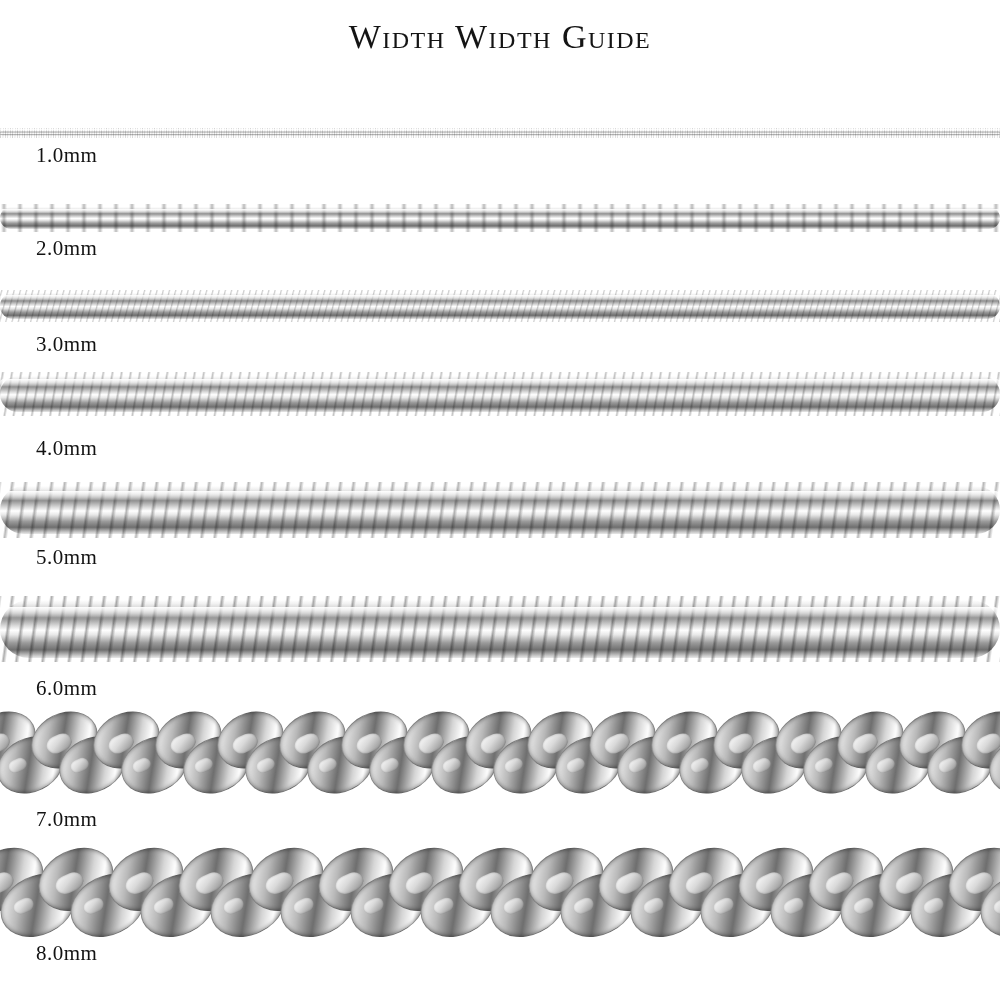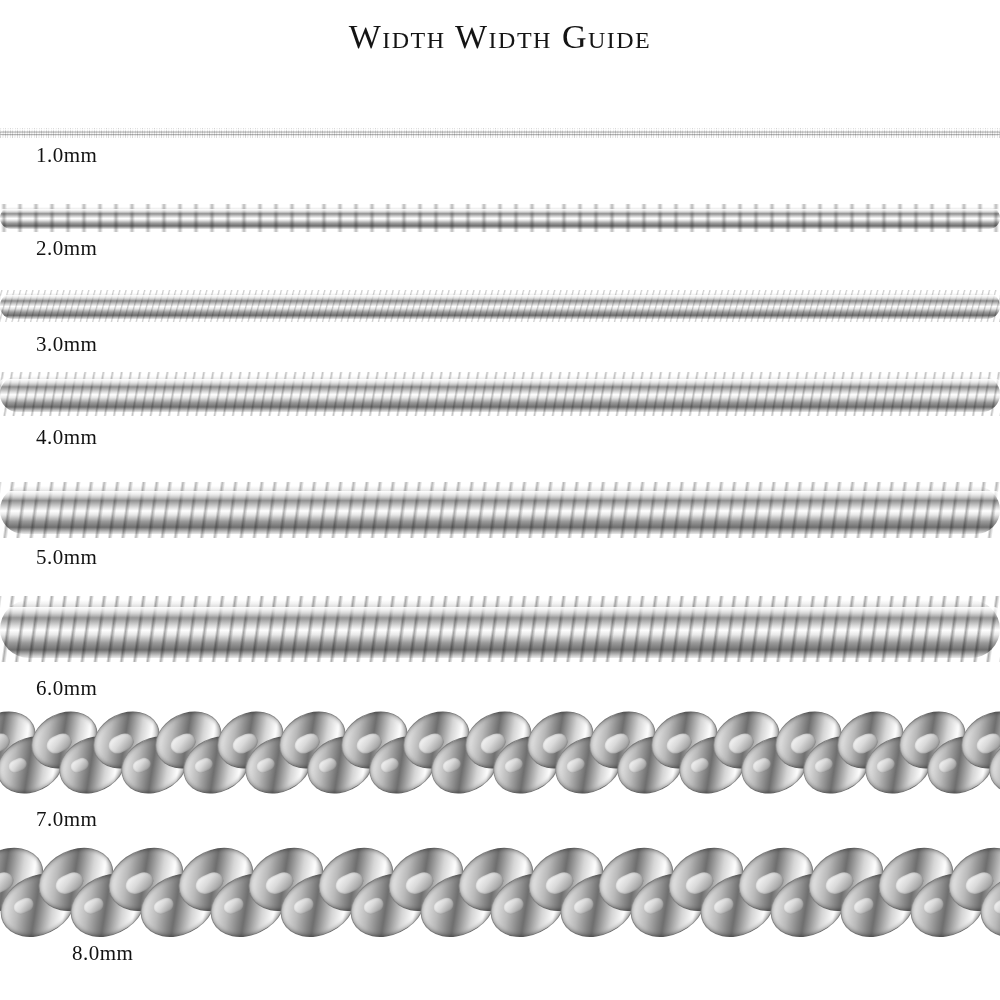--- a/index.html
+++ b/index.html
@@ -223,21 +223,21 @@
   </div>
   <div class="label" style="top:332px;left:36px;">3.0mm</div>
 
   <div class="chain-wrap" style="top:372px;height:44px;">
     <div class="chain">
       <div class="core metal" style="height:36px;"></div>
       <div class="tex tex-snake-med"></div>
       <div class="gloss" style="height:8px;top:7px;"></div>
     </div>
   </div>
-  <div class="label" style="top:425px;left:36px;">4.0mm</div>
+  <div class="label" style="top:436px;left:36px;">4.0mm</div>
 
   <div class="chain-wrap" style="top:482px;height:56px;">
     <div class="chain">
       <div class="core metal" style="height:48px;"></div>
       <div class="tex tex-snake-bold"></div>
       <div class="gloss" style="height:10px;top:9px;"></div>
     </div>
   </div>
   <div class="label" style="top:545px;left:36px;">5.0mm</div>
 
@@ -449,15 +449,15 @@
           </div>
           <div class="rope-seg" style="width: 70px;">
             <div class="strand" style="width: 75.6px; height: 57.04px; left: -2.8px; top: 3.68px; transform: rotate(-26deg);"></div>
             <div class="strand" style="width: 75.6px; height: 57.04px; left: 29.4px; top: 30.36px; transform: rotate(-26deg);"></div>
             <div class="facet" style="width: 29.4px; height: 18.4px; left: 15.4px; top: 27.6px; transform: rotate(-24deg);"></div>
             <div class="facet" style="width: 21px; height: 13.8px; left: 43.4px; top: 53.36px; transform: rotate(-24deg);"></div>
           </div>
         </div>
     </div>
   </div>
-  <div class="label" style="top:941px;left:36px;margin-left:36px;">8.0mm</div>
+  <div class="label" style="top:941px;left:36px;">8.0mm</div>
 
 </div>
 
 </body></html>

